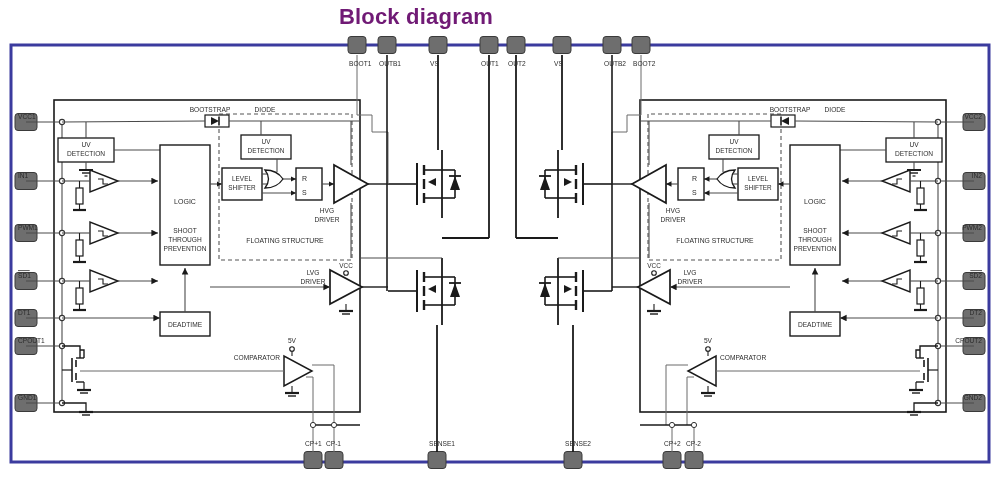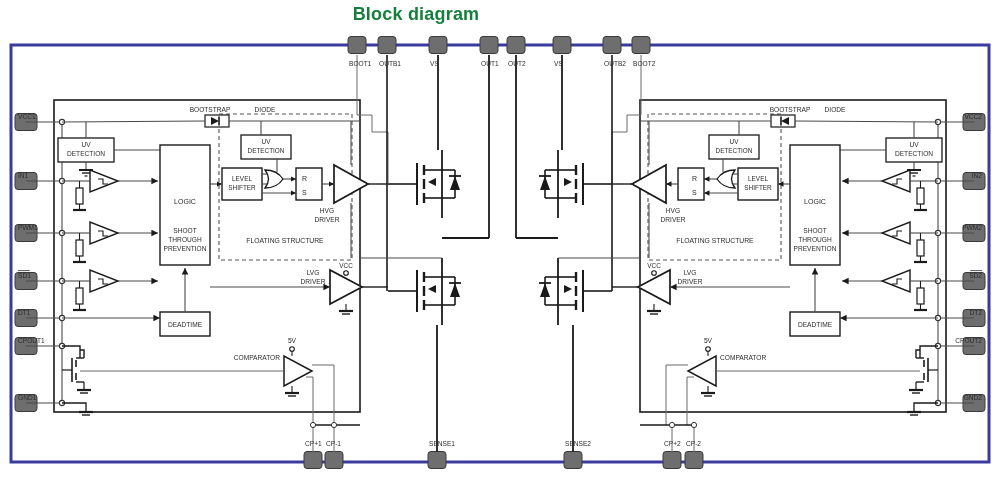--- a/index.html
+++ b/index.html
@@ -1,21 +1,21 @@
 <!DOCTYPE html>
 <html><head>
 <meta charset="utf-8">
 <title>Block diagram</title>
 <style>
   html,body{margin:0;padding:0;background:#ffffff;}
   body{width:1000px;height:482px;overflow:hidden;font-family:"Liberation Sans",sans-serif;}
   #root{position:relative;width:1000px;height:482px;}
   #title{
     position:absolute;left:0;top:4px;width:832px;text-align:center;
-    font-size:18px;font-weight:bold;color:#15803d;letter-spacing:.2px;
+    font-size:22px;font-weight:bold;color:#701a75;letter-spacing:.2px;
   }
   #canvas{position:absolute;left:0;top:0;width:1000px;height:482px;}
   .lbl{font-family:"Liberation Sans",sans-serif;fill:#2b2b2b;}
 </style>
 </head>
 <body>
 
 <div id="root">
 
   <div id="title">Block diagram</div>

